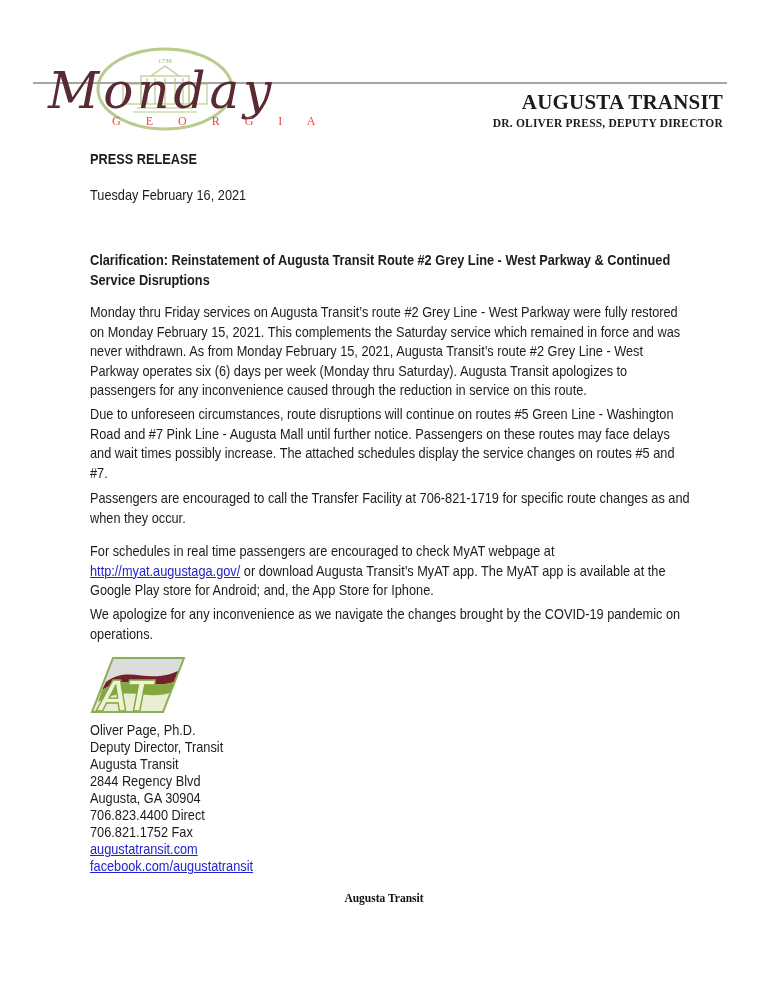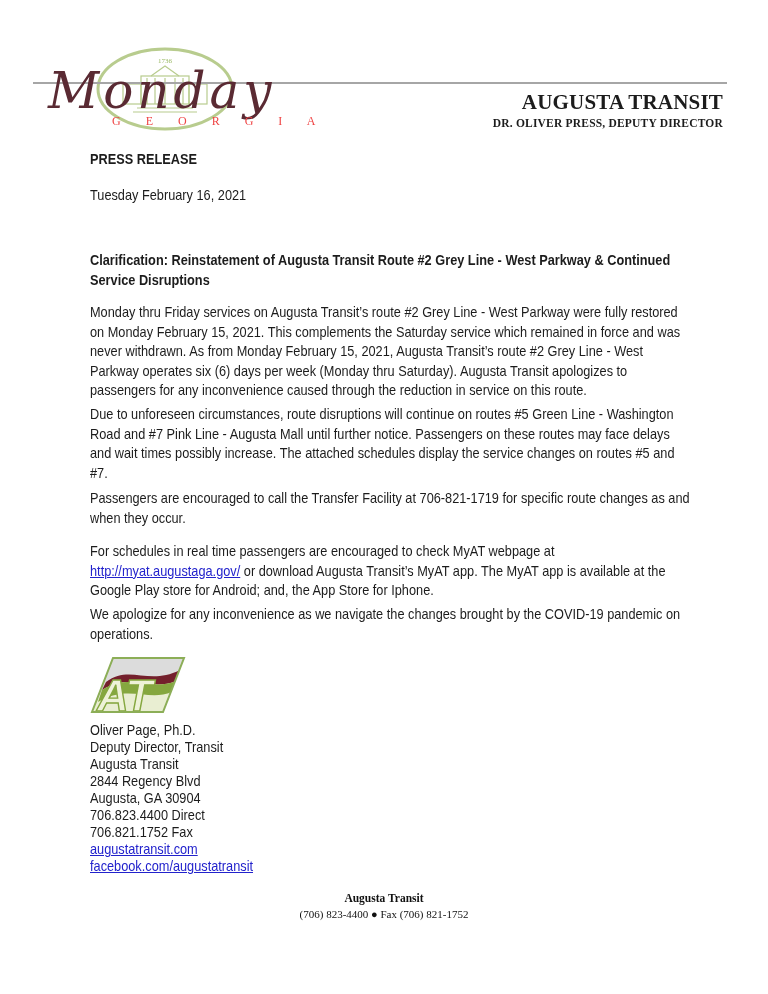--- a/index.html
+++ b/index.html
@@ -124,16 +124,15 @@
     <div>2844 Regency Blvd</div>
     <div>Augusta, GA 30904</div>
     <div>706.823.4400 Direct</div>
     <div>706.821.1752 Fax</div>
     <div><a href="#">augustatransit.com</a></div>
     <div><a href="#">facebook.com/augustatransit</a></div>
   </div>
 
   <div class="abs footer">
     <div class="forg">Augusta Transit</div>
-    <div>(706) 823-4400 ● Fax (706) 821-1752</div>
   </div>
 
 </div>
 
 </body></html>

